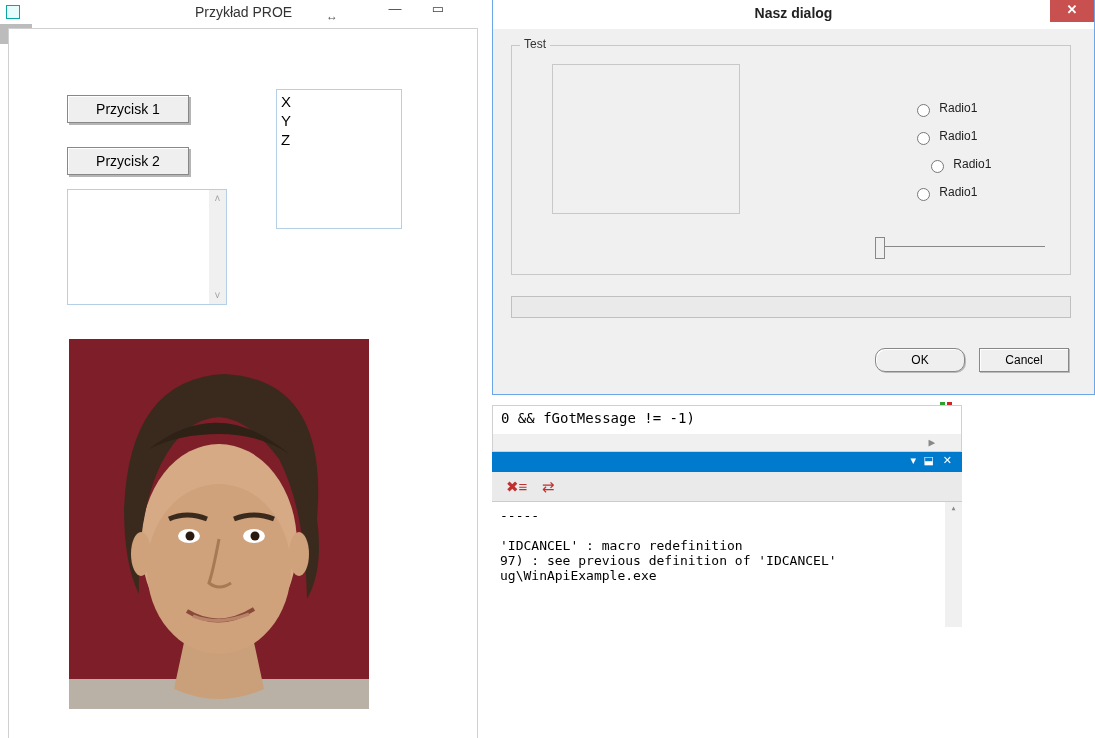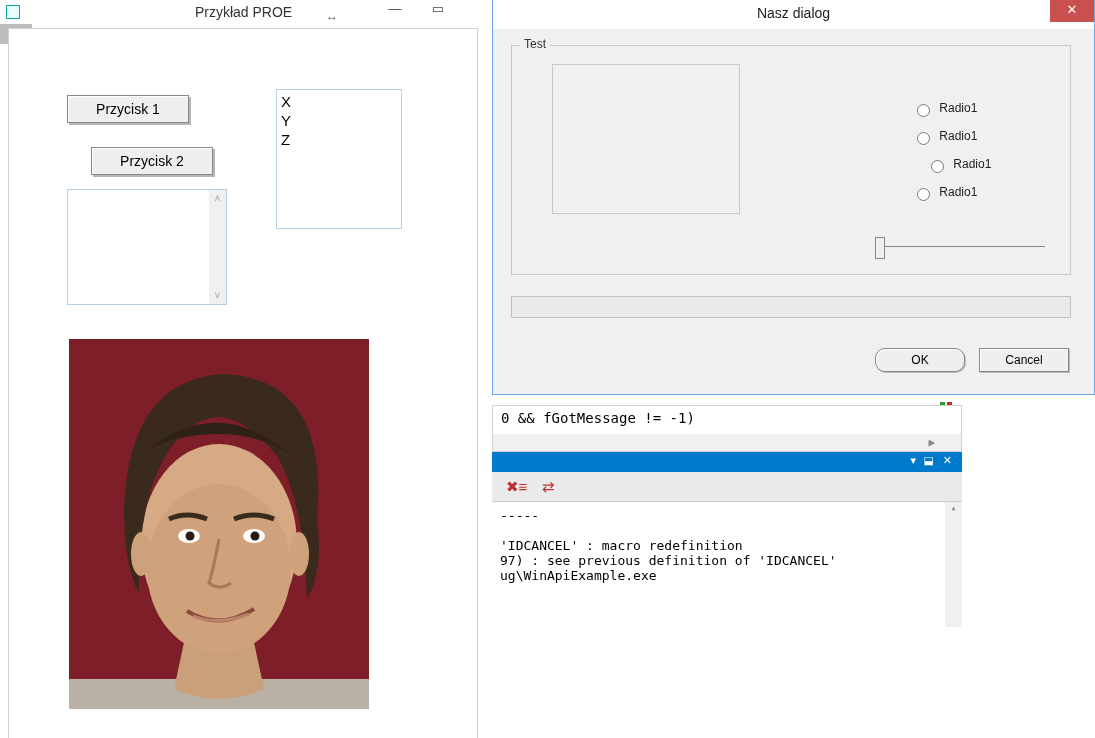--- a/index.html
+++ b/index.html
@@ -72,21 +72,21 @@
     width: 122px; height: 28px;
     background: #efefef;
     border: 1px solid #888;
     box-shadow: inset 1px 1px 0 #fff, 2px 2px 0 #b5b5b5;
     font-size: 14px;
     text-align: center;
     line-height: 26px;
     cursor: pointer;
   }
   .btn-p1 { left: 58px; top: 66px; }
-  .btn-p2 { left: 58px; top: 118px; margin-left: 24px; }
+  .btn-p2 { left: 58px; top: 118px; }
   .list-box {
     position: absolute;
     left: 267px; top: 60px;
     width: 126px; height: 140px;
     border: 1px solid #b5cfe7;
     background: #fff;
     font-family: Arial, sans-serif;
     font-size: 15px;
     padding: 2px 4px;
     line-height: 19px;
@@ -133,20 +133,21 @@
     border-bottom: 1px solid #6aa6e8;
   }
   .dialog-title {
     height: 29px;
     background: #fff;
     position: relative;
     font-size: 14px;
     color: #222;
     text-align: center;
     line-height: 26px;
+    font-weight: bold;
   }
   .dialog-close {
     position: absolute;
     right: 0; top: 0;
     width: 44px; height: 22px;
     background: #c8504f;
     color: #fff;
     font-size: 13px;
     text-align: center;
     line-height: 20px;

